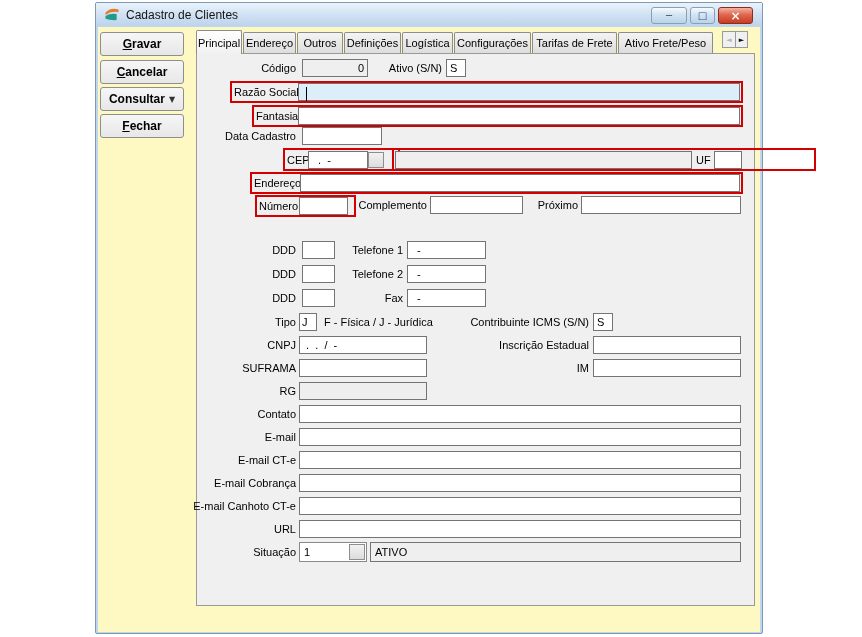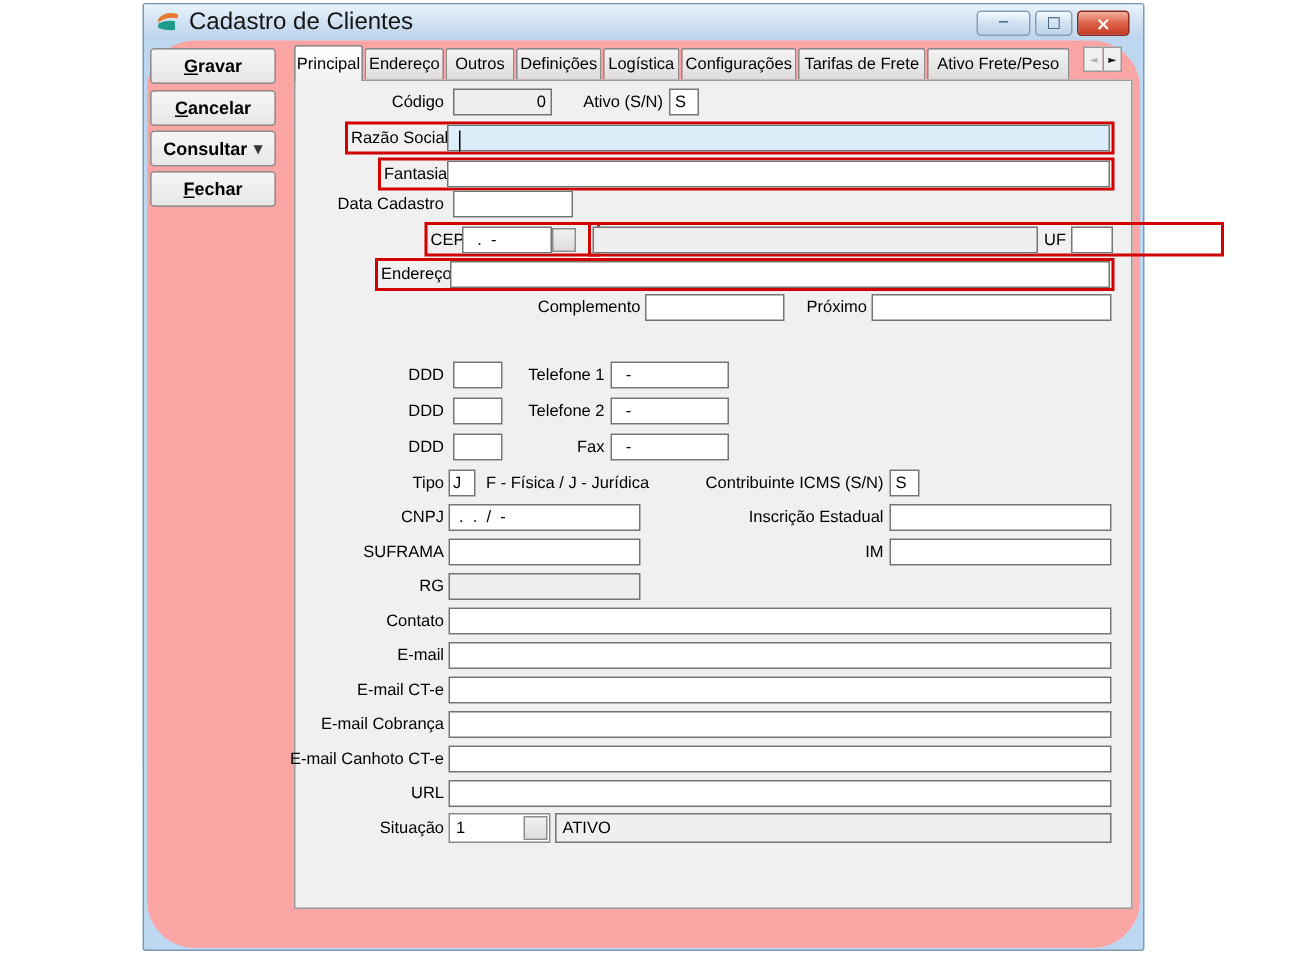--- a/index.html
+++ b/index.html
@@ -5,33 +5,33 @@
   * { margin:0; padding:0; box-sizing:border-box; }
   html,body { width:862px; height:637px; background:#ffffff; font-family:"Liberation Sans",sans-serif; overflow:hidden; }
   body { position:relative; }
 
   
   .window { position:absolute; left:95px; top:2px; width:668px; height:632px;
             border:1px solid #7f99b2; background:#bed7f0; border-radius:2px; }
   .titlebar { position:absolute; left:0; top:0; right:0; height:23px; display:flex; align-items:center;
               background:linear-gradient(180deg,#e9f3fc 0%,#cfe0f2 55%,#bdd4ec 100%); }
   .title-icon { margin-left:8px; width:16px; height:13px; flex:0 0 auto; }
-  .title-text { margin-left:6px; font-size:16px; color:#141414; white-space:nowrap; }
+  .title-text { margin-left:6px; font-size:12px; color:#141414; white-space:nowrap; }
   .winbtns { position:absolute; top:4px; right:9px; display:flex; gap:3px; }
   .wbtn { height:17px; border:1px solid #87a0b6; border-radius:3px; display:flex; align-items:center;
           justify-content:center; color:#33536f; font-size:10px; line-height:1;
           background:linear-gradient(180deg,#f6fbfe 0%,#d3e3f3 45%,#bcd3ea 100%);
           font-family:"DejaVu Sans",sans-serif; }
   .wbtn.min { width:36px; font-weight:bold; }
   .wbtn.res { width:25px; }
   .wbtn.close { width:35px; background:linear-gradient(180deg,#f3b3a2 0%,#e0674e 45%,#c63c24 100%);
                 border-color:#8e2c1c; color:#fff; font-weight:bold; font-size:12px; }
 
   
-  .client { position:absolute; left:2px; top:24px; width:662px; height:605px; background:#fca5a5;border-radius:32px; }
+  .client { position:absolute; left:2px; top:24px; width:662px; height:605px; background:#fef9c3; }
 
   
   .sbtn { position:absolute; left:2px; width:84px; height:24px; border:1px solid #8e8e8e; border-radius:3px;
           background:linear-gradient(180deg,#f6f6f6,#e7e7e7); font-size:12px; font-weight:bold; color:#000;
           display:flex; align-items:center; justify-content:center; gap:4px; white-space:nowrap; }
   .sbtn .u { text-decoration:underline; font-weight:bold; }
   .sbtn .arr { font-size:8px; color:#333; font-family:"DejaVu Sans",sans-serif; }
 
   
   .tabs { position:absolute; left:98px; top:3px; height:24px; display:flex; align-items:flex-end; }
@@ -184,20 +184,24 @@
       <input class="finp dis" style="width: 297px; margin-left: 1px;" readonly="" value="">
       <span class="blbl" style="margin-left:4px">UF</span>
       <input class="finp" style="width: 28px; margin-left: 3px; margin-right: 1px;" value="">
     </div>
 
     <div class="redbox" style="left:152px; top:145px; width:493px; height:22px">
       <span class="blbl" style="margin-left:2px; width:46px; padding-right:4px">Endereço</span>
       <input class="finp grow" value="" style="">
     </div>
 
+    <div class="redbox" style="left:157px; top:168px; width:101px; height:22px">
+      <span class="blbl" style="margin-left:2px; width:40px; padding-right:4px">Número</span>
+      <input class="finp" style="width: 49px;" value="">
+    </div>
     <div class="lbl" style="right:333px; top:172px">Complemento</div>
     <input class="inp" style="left: 332px; top: 169px; width: 93px;" value="">
     <div class="lbl" style="right:182px; top:172px">Próximo</div>
     <input class="inp" style="left: 483px; top: 169px; width: 160px;" value="">
 
 
     <div class="lbl" style="right:464px; top:217px">DDD</div>
     <input class="inp" style="left: 204px; top: 214px; width: 33px;" value="">
     <div class="lbl" style="right:357px; top:217px">Telefone 1</div>
     <input class="inp" style="left: 309px; top: 214px; width: 79px;" value="  -">

